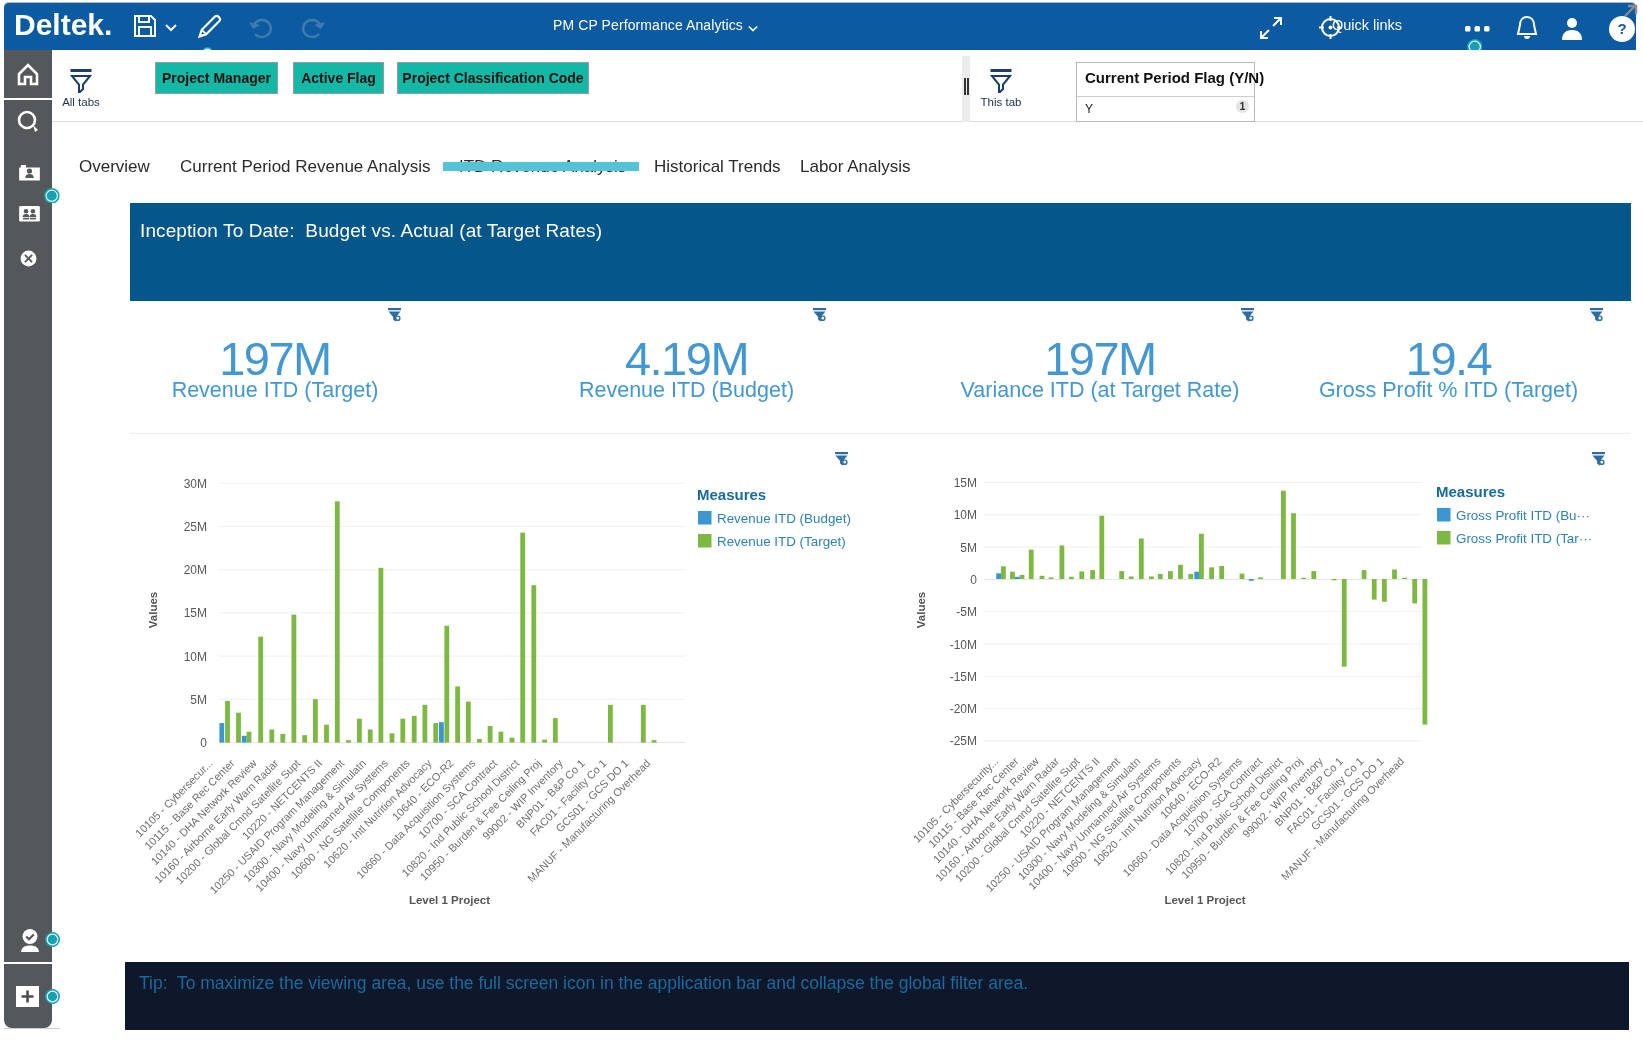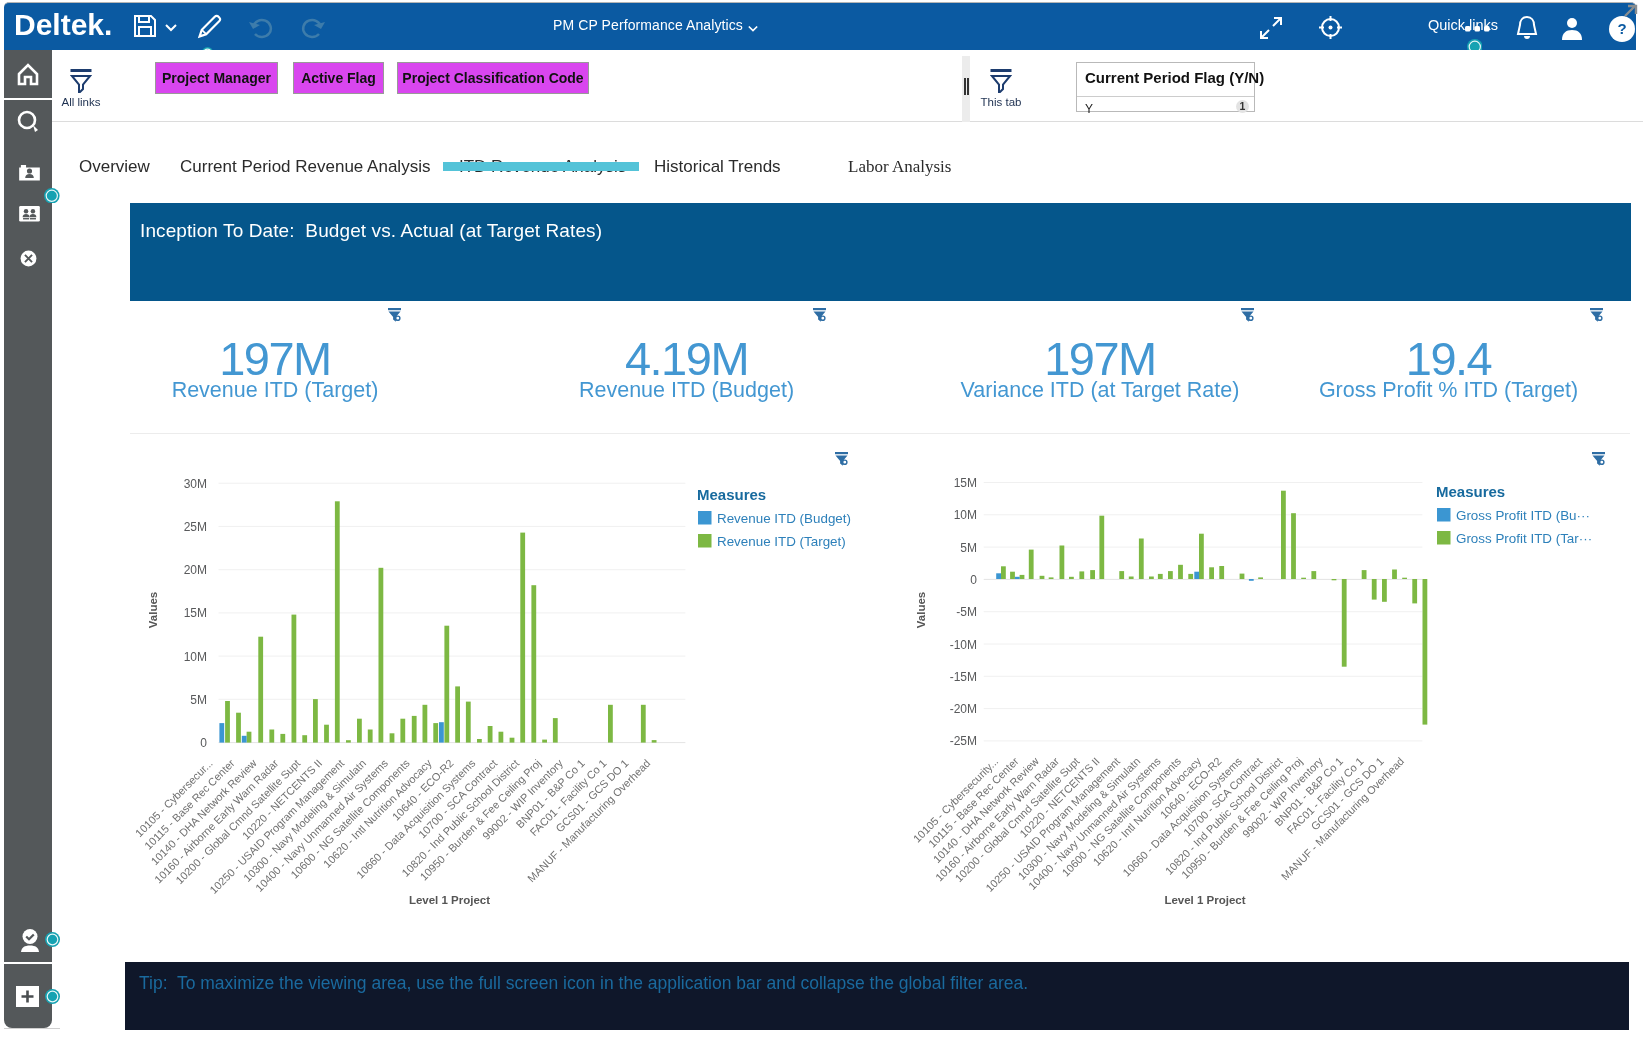--- a/index.html
+++ b/index.html
@@ -1,20 +1,20 @@
 <!DOCTYPE html>
 <html><head><meta charset="utf-8">
 <style>
 * { margin:0; padding:0; box-sizing:border-box; }
 body { width:1643px; height:1040px; background:#fff; font-family:"Liberation Sans",sans-serif; overflow:hidden; position:relative; }
 .abs { position:absolute; }
 #topbar { position:absolute; left:4px; top:2px; width:1632px; height:48px; background:#0b5aa2; border-radius:5px 5px 0 0; border-top:1px solid #b5b5b5;}
 #sidebar { position:absolute; left:4px; top:50px; width:48px; height:978px; background:#54585a; border-radius:0 0 8px 8px; }
 #filterbar { position:absolute; left:52px; top:50px; width:1591px; height:72px; background:#fff; border-bottom:1px solid #dcdcdc; }
-.fbtn { position:absolute; top:62px; white-space:nowrap; height:32px; background:#d946ef; border:1px solid #999; font-weight:bold; font-size:14px; color:#111; text-align:center; line-height:30px; }
+.fbtn { position:absolute; top:62px; white-space:nowrap; height:32px; background:#14b8a6; border:1px solid #999; font-weight:bold; font-size:14px; color:#111; text-align:center; line-height:30px; }
 .tab { position:absolute; top:136px; font-size:17px; color:#2b2b2b;margin-top:21px; }
 #banner { position:absolute; left:130px; top:203px; width:1501px; height:98px; background:#05568b; }
 #banner span { position:absolute; left:10px; top:17px; font-size:19px; color:#fff; letter-spacing:0.1px; }
 .kpinum { position:absolute; top:331px; font-size:47px; color:#4397d2; width:400px; text-align:center; letter-spacing:-1.5px;}
 .kpilab { position:absolute; top:378px; font-size:21.5px; color:#4397d2; width:500px; text-align:center; }
 #kpidiv { position:absolute; left:130px; top:433px; width:1500px; height:1px; background:#ececec; }
 #tipbar { position:absolute; left:125px; top:962px; width:1504px; height:68px; background:#0f172a; }
 #tipbar span { position:absolute; left:14px; top:11px; font-size:17.5px; color:#1a6a9e; }
 </style></head>
 <body>
@@ -47,21 +47,21 @@
     </svg>
 <svg class="abs" style="left:1254px;top:12px" width="26" height="26" viewBox="0 0 26 26">
 <path d="M15 11 L23 3 M16 3 h7 v7" fill="none" stroke="#fff" stroke-width="2"></path>
 <path d="M11 15 L3 23 M3 16 v7 h7" fill="none" stroke="#fff" stroke-width="2"></path>
 </svg>
 <svg class="abs" style="left:1313px;top:11px" width="27" height="27" viewBox="0 0 27 27">
 <circle cx="13.5" cy="13.5" r="8.5" fill="none" stroke="#fff" stroke-width="2"></circle>
 <circle cx="13.5" cy="13.5" r="2" fill="#fff"></circle>
 <path d="M13.5 2 v5 M13.5 20 v5 M2 13.5 h5 M20 13.5 h5" stroke="#fff" stroke-width="2"></path>
 </svg>
-<div class="abs" style="left:1424px;top:14px;font-size:14.5px;color:#fff;">Quick links</div>
+<div class="abs" style="left:1328px;top:14px;font-size:14.5px;color:#fff;">Quick links</div>
 <svg class="abs" style="left:1461px;top:23px" width="28" height="8" viewBox="0 0 28 8">
 <rect x="0" y="0" width="5.5" height="5.5" rx="1.5" fill="#fff"></rect>
       <rect x="9.5" y="0" width="5.5" height="5.5" rx="1.5" fill="#fff"></rect>
       <rect x="19" y="0" width="5.5" height="5.5" rx="1.5" fill="#fff"></rect>
 </svg>
 <svg class="abs" style="left:1509px;top:11px" width="28" height="28" viewBox="0 0 28 28">
 <path d="M14 3 c-4.5 0 -7 3.5 -7 8 l-2 9 h18 l-2 -9 c0 -4.5 -2.5 -8 -7 -8 z" fill="none" stroke="#fff" stroke-width="2"></path>
 <path d="M11 22 a 3 3 0 0 0 6 0 z" fill="#fff"></path>
 </svg>
 <svg class="abs" style="left:1556px;top:13px" width="24" height="24" viewBox="0 0 24 24">
@@ -130,43 +130,43 @@
   </svg>
 <svg class="abs" style="left:44.5px;top:989.0px" width="15.0" height="15.0" viewBox="0 0 15.0 15.0">
     <circle cx="7.5" cy="7.5" r="7.5" fill="#16a2b2"></circle>
     <circle cx="7.5" cy="7.5" r="5.3" fill="none" stroke="#e8f5f6" stroke-width="1.2"></circle>
   </svg>
 <div id="filterbar"></div>
 <svg class="abs" style="left:70px;top:69px" width="22.0" height="24.0" viewBox="0 0 22 24">
     <path d="M0.5 1.5 h21" stroke="#1d3c6e" stroke-width="3"></path>
     <path d="M2 7 h18 l-7 8.5 v4.5 l-4 4 v-8.5 z" fill="none" stroke="#1d3c6e" stroke-width="2"></path>
   </svg>
-<div class="abs" style="left:52px;top:96px;width:58px;text-align:center;font-size:11.5px;color:#1d3050;">All links</div>
+<div class="abs" style="left:52px;top:96px;width:58px;text-align:center;font-size:11.5px;color:#1d3050;">All tabs</div>
 <div class="fbtn" style="left:155px;width:123px;">Project Manager</div>
 <div class="fbtn" style="left:293px;width:91px;">Active Flag</div>
 <div class="fbtn" style="left:397px;width:192px;">Project Classification Code</div>
 <div class="abs" style="left:962px;top:56px;width:8px;height:66px;background:#ececec;"></div>
 <div class="abs" style="left:964px;top:78px;width:1.5px;height:17px;background:#333;"></div>
 <div class="abs" style="left:967px;top:78px;width:1.5px;height:17px;background:#333;"></div>
 <svg class="abs" style="left:990px;top:69px" width="22.0" height="24.0" viewBox="0 0 22 24">
     <path d="M0.5 1.5 h21" stroke="#1d3c6e" stroke-width="3"></path>
     <path d="M2 7 h18 l-7 8.5 v4.5 l-4 4 v-8.5 z" fill="none" stroke="#1d3c6e" stroke-width="2"></path>
   </svg>
 <div class="abs" style="left:972px;top:96px;width:58px;text-align:center;font-size:11.5px;color:#1d3050;">This tab</div>
-<div class="abs" style="left:1076px;top:62px;width:179px;height:50px;border:1px solid #b9b9b9;background:#fff;">
+<div class="abs" style="left:1076px;top:62px;width:179px;height:60px;border:1px solid #b9b9b9;background:#fff;">
 <div style="position:absolute;left:8px;top:6px;font-size:15px;font-weight:bold;color:#111;white-space:nowrap;">Current Period Flag (Y/N)</div>
 <div style="position:absolute;left:0;top:33px;width:100%;height:0;border-top:1px solid #ccc;"></div>
 <div style="position:absolute;left:8px;top:39px;font-size:12px;color:#222;">Y</div>
 <div style="position:absolute;right:5px;top:37px;width:13px;height:13px;border-radius:50%;background:#e3e3e3;text-align:center;line-height:13px;font-size:10.5px;font-weight:bold;color:#333;">1</div>
 </div>
 <div class="tab" style="left:79px;">Overview</div>
 <div class="tab" style="left:180px;">Current Period Revenue Analysis</div>
 <div class="tab" style="left:459px;">ITD Revenue Analysis</div>
 <div class="tab" style="left:654px;">Historical Trends</div>
-<div class="tab" style="left:848px;font-family:Liberation Serif, serif;">Labor Analysis</div>
+<div class="tab" style="left:800px;">Labor Analysis</div>
 <div class="abs" style="left:443px;top:162px;width:196px;height:8.5px;background:#54c3d8;"></div>
 <div id="banner">
     <span>Inception To Date:&nbsp; Budget vs. Actual (at Target Rates)</span>
   </div>
 <svg class="abs" style="left:387.5px;top:308px" width="13" height="14" viewBox="0 0 13 14">
     <rect x="0" y="0" width="13" height="2.2" fill="#2e6da4"></rect>
     <path d="M0.5 3.5 h12 l-4.6 5.5 v4.7 l-2.8 -2.2 v-2.5 z" fill="#2e6da4"></path>
     <circle cx="9.8" cy="10.2" r="2.1" fill="none" stroke="#2e6da4" stroke-width="1.4"></circle>
   </svg>
 <svg class="abs" style="left:812.5px;top:308px" width="13" height="14" viewBox="0 0 13 14">

